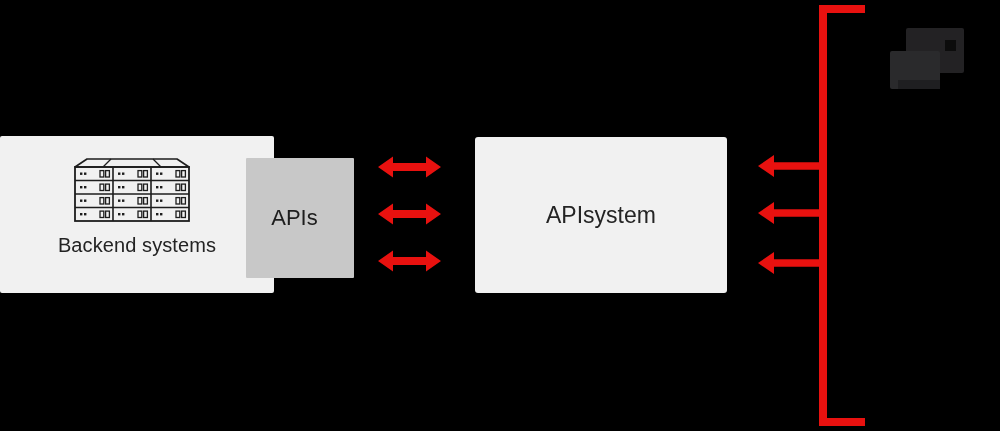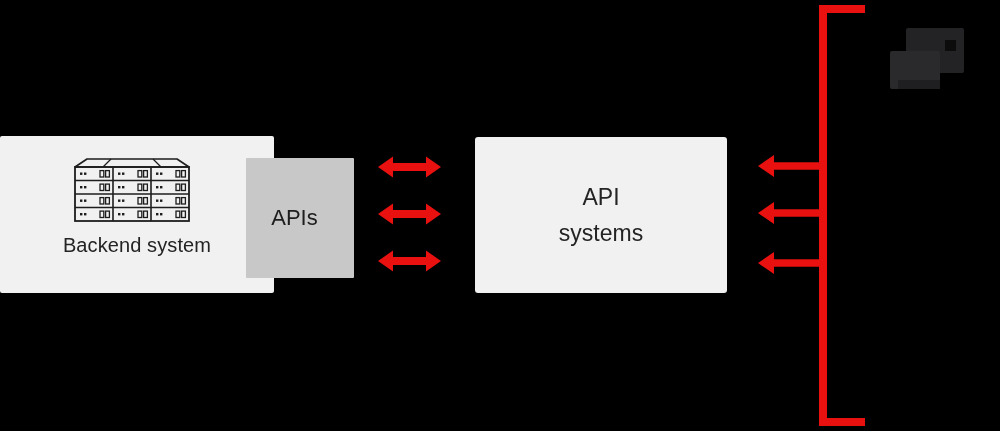--- a/index.html
+++ b/index.html
@@ -89,21 +89,21 @@
     background: #f1f1f1;
     border-radius: 3px;
   }
   .mgmt-label {
     position: absolute;
     left: 0;
     top: 0;
     width: 252px;
     height: 156px;
     display: flex;
-    flex-direction: column;
+    flex-direction: row;
     align-items: center;
     justify-content: center;
     font-size: 23px;
     line-height: 36px;
     color: #242424;
     text-align: center;
   }
 
   
   .bracket {
@@ -215,21 +215,21 @@
         <rect x="109" y="27.1" width="3.8" height="6.4"></rect>
           <rect x="114.6" y="27.1" width="3.8" height="6.4"></rect>
         <rect x="109" y="40.6" width="3.8" height="6.4"></rect>
           <rect x="114.6" y="40.6" width="3.8" height="6.4"></rect>
         <rect x="109" y="54.1" width="3.8" height="6.4"></rect>
           <rect x="114.6" y="54.1" width="3.8" height="6.4"></rect>
       </g>
     </svg>
   </div>
 
-  <div class="backend-label">Backend system</div>
+  <div class="backend-label">Backend systems</div>
 
   <div class="apis-card">
     <div class="apis-label">APIs</div>
   </div>
 
   <div class="dbl-arrow dbl-arrow-1">
     <svg width="63" height="26" viewBox="0 0 63 26" xmlns="http://www.w3.org/2000/svg">
       <path d="M0 13 L15 2.5 L15 9 L48 9 L48 2.5 L63 13 L48 23.5 L48 17 L15 17 L15 23.5 Z" fill="#e8110f"></path>
     </svg>
   </div>
@@ -240,21 +240,21 @@
   </div>
   <div class="dbl-arrow dbl-arrow-3">
     <svg width="63" height="26" viewBox="0 0 63 26" xmlns="http://www.w3.org/2000/svg">
       <path d="M0 13 L15 2.5 L15 9 L48 9 L48 2.5 L63 13 L48 23.5 L48 17 L15 17 L15 23.5 Z" fill="#e8110f"></path>
     </svg>
   </div>
 
   <div class="mgmt-panel">
     <div class="mgmt-label">
       <span>API</span>
-      <span>systems</span>
+      <span>system</span>
     </div>
   </div>
 
   <div class="left-arrow left-arrow-1">
     <svg width="64" height="26" viewBox="0 0 64 26" xmlns="http://www.w3.org/2000/svg">
       <path d="M0 13 L16 2 L16 9.3 L64 9.3 L64 16.7 L16 16.7 L16 24 Z" fill="#e8110f"></path>
     </svg>
   </div>
   <div class="left-arrow left-arrow-2">
     <svg width="64" height="26" viewBox="0 0 64 26" xmlns="http://www.w3.org/2000/svg">

